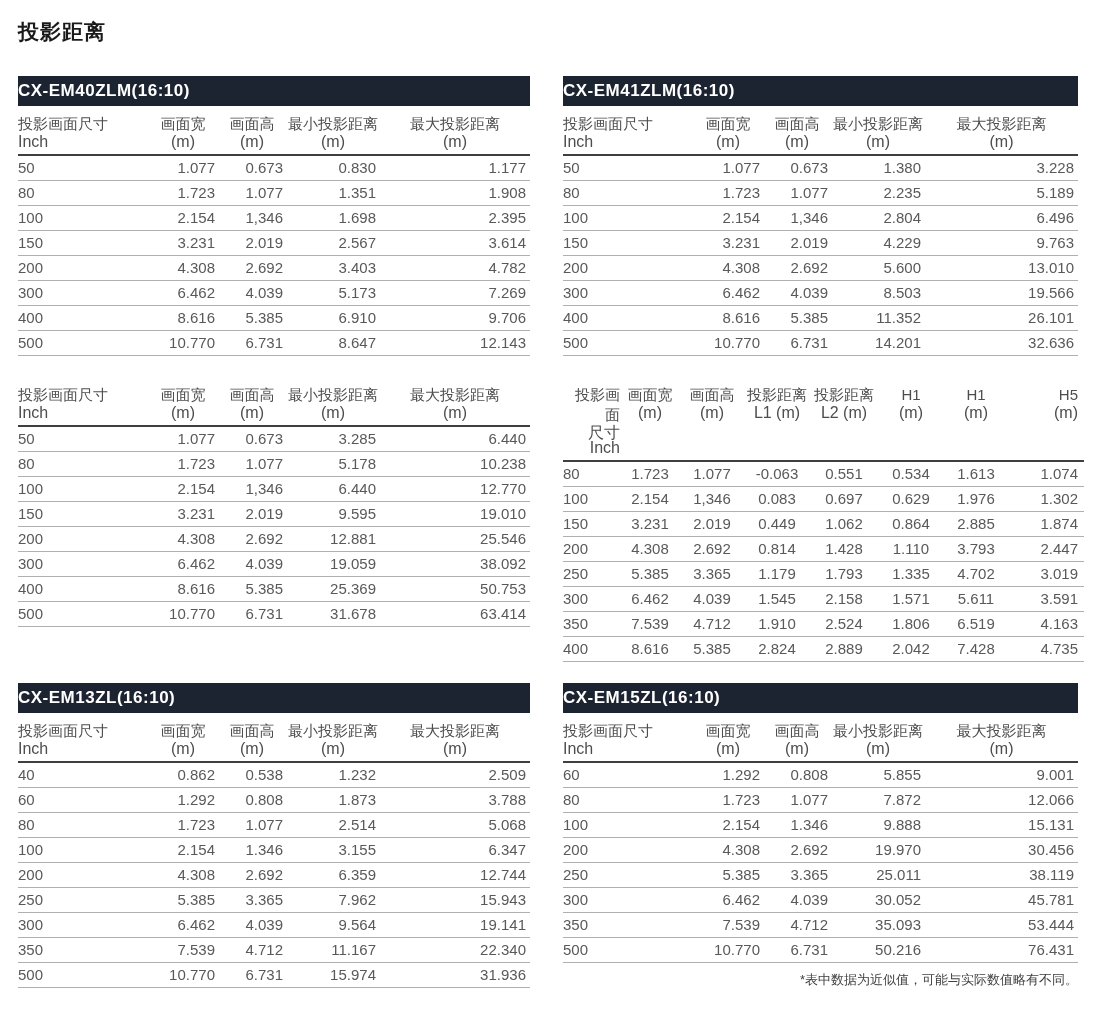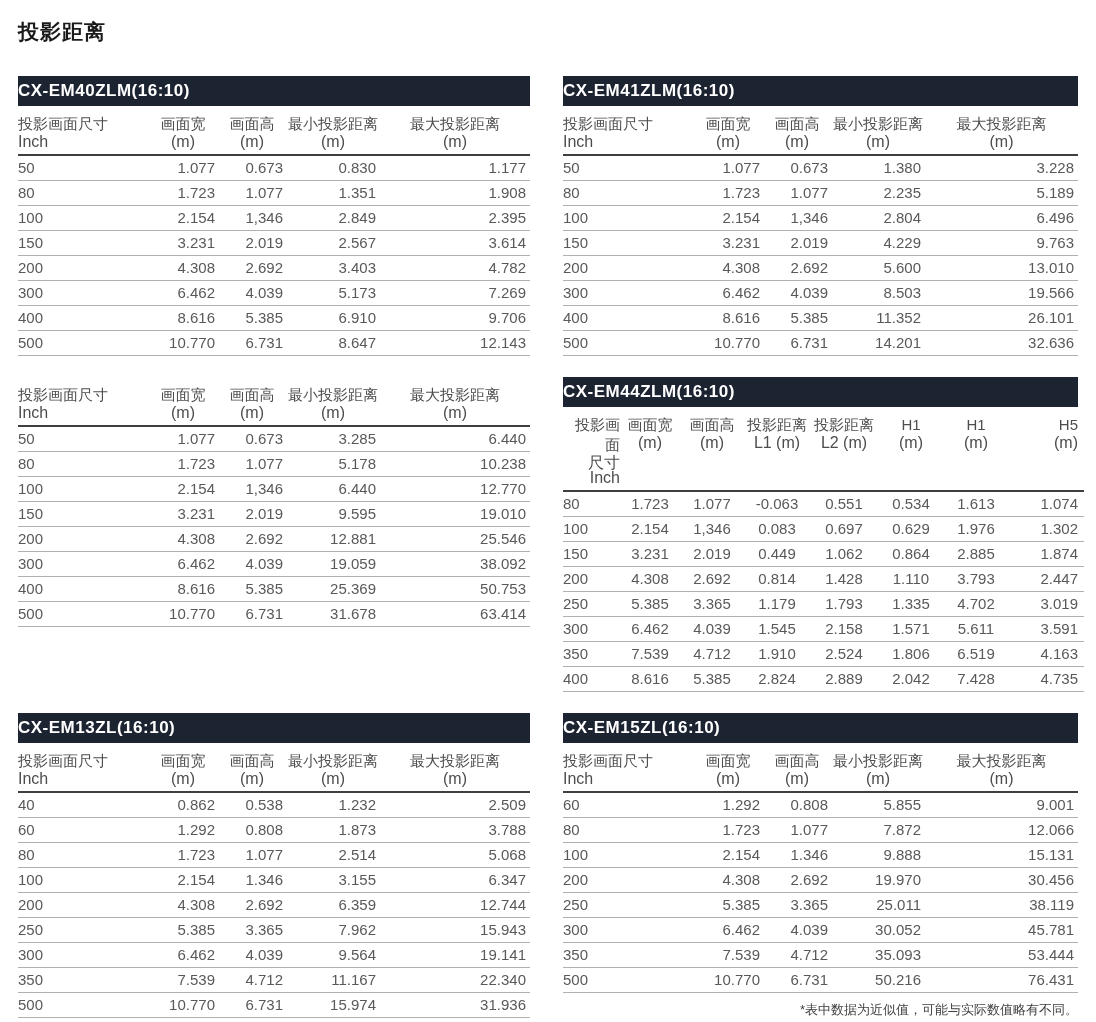--- a/index.html
+++ b/index.html
@@ -138,21 +138,21 @@
               <td>80</td>
               <td>1.723</td>
               <td>1.077</td>
               <td>1.351</td>
               <td>1.908</td>
             </tr>
             <tr>
               <td>100</td>
               <td>2.154</td>
               <td>1,346</td>
-              <td>2.849</td>
+              <td>1.698</td>
               <td>2.395</td>
             </tr>
             <tr>
               <td>150</td>
               <td>3.231</td>
               <td>2.019</td>
               <td>2.567</td>
               <td>3.614</td>
             </tr>
             <tr>
@@ -353,21 +353,20 @@
               <td>500</td>
               <td>10.770</td>
               <td>6.731</td>
               <td>31.678</td>
               <td>63.414</td>
             </tr>
           </tbody>
         </table>
       </section>
     <section>
-        <div class="table-title">CX-EM44ZLM(16:10)</div>
         <table class="spec wide">
           <thead>
             <tr>
               <th>
                 <span class="l1">投影画面</span>
                 <span class="l2">尺寸Inch</span>
               </th>
               <th>
                 <span class="l1">画面宽</span>
                 <span class="l2">(m)</span>

